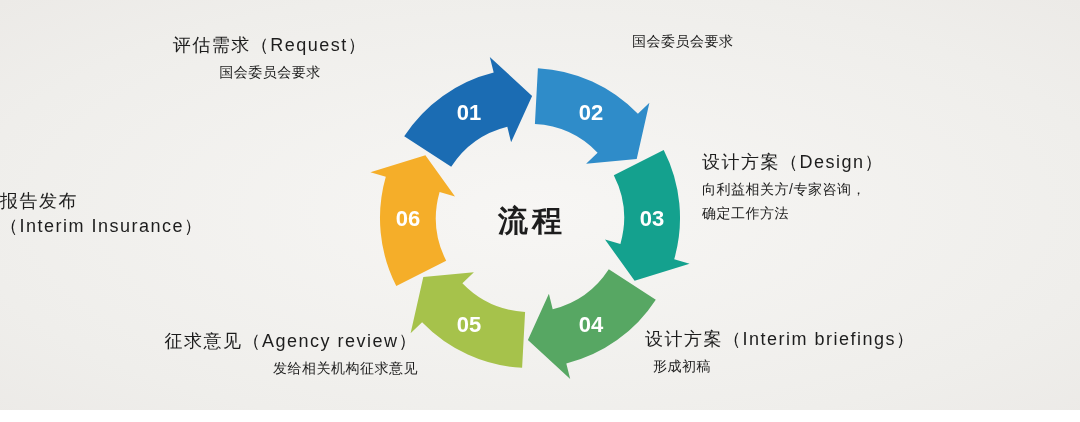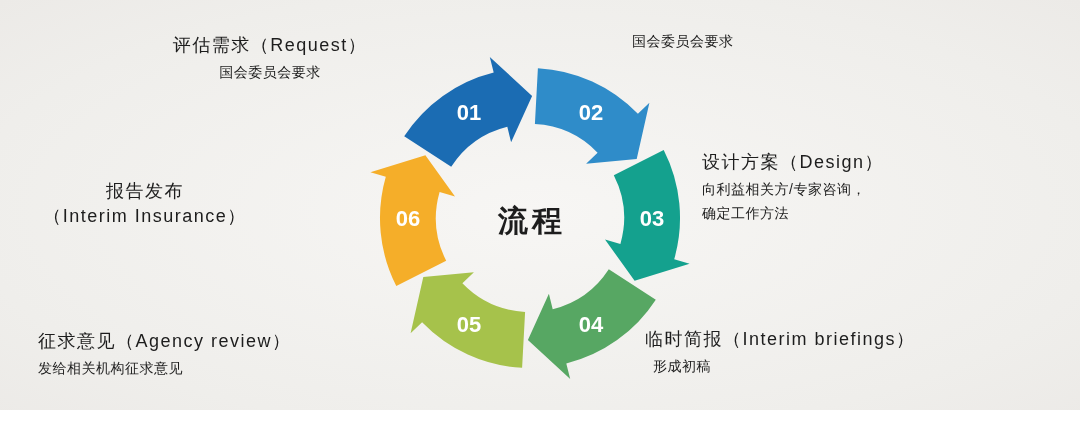--- a/index.html
+++ b/index.html
@@ -22,22 +22,22 @@
   }
   .label{position:absolute;}
   .label .title{font-weight:normal;font-size:18px;letter-spacing:1.5px;line-height:1.25;}
   .label .line{font-size:14px;letter-spacing:0.5px;margin-top:7px;line-height:1.25;}
   .lbl-request{left:120px;top:34px;width:300px;text-align:center;}
   .lbl-initiating{left:606px;top:26px;}
   .lbl-initiating .line{padding-left:26px;}
   .lbl-design{left:702px;top:151px;}
   .lbl-interim{left:645px;top:328px;}
   .lbl-interim .line{padding-left:8px;}
-  .lbl-agency{left:38px;top:330px;width:380px;text-align:left;}
-  .lbl-report{left:0px;top:178px;width:290px;text-align:center;}
+  .lbl-agency{left:38px;top:330px;width:380px;text-align:right;}
+  .lbl-report{left:0px;top:188px;width:290px;text-align:left;}
   .lbl-report .title{margin-top:2px;}
   .bottom-strip{position:absolute;left:0;bottom:0;width:100%;height:12px;background:#ffffff;}
 </style>
 </head>
 <body>
 
 <div class="stage">
 
   <svg class="diagram-svg" viewBox="0 0 1080 422">
 
@@ -72,21 +72,21 @@
     <div class="line">国会委员会要求</div>
   </div>
 
   <div class="label lbl-design">
     <div class="title">设计方案（Design）</div>
     <div class="line">向利益相关方/专家咨询，</div>
     <div class="line">确定工作方法</div>
   </div>
 
   <div class="label lbl-interim">
-    <div class="title">临时简报（Interim briefings）</div>
+    <div class="title">设计方案（Interim briefings）</div>
     <div class="line">形成初稿</div>
   </div>
 
   <div class="label lbl-agency">
     <div class="title">征求意见（Agency review）</div>
     <div class="line">发给相关机构征求意见</div>
   </div>
 
   <div class="label lbl-report">
     <div class="title">报告发布</div>

